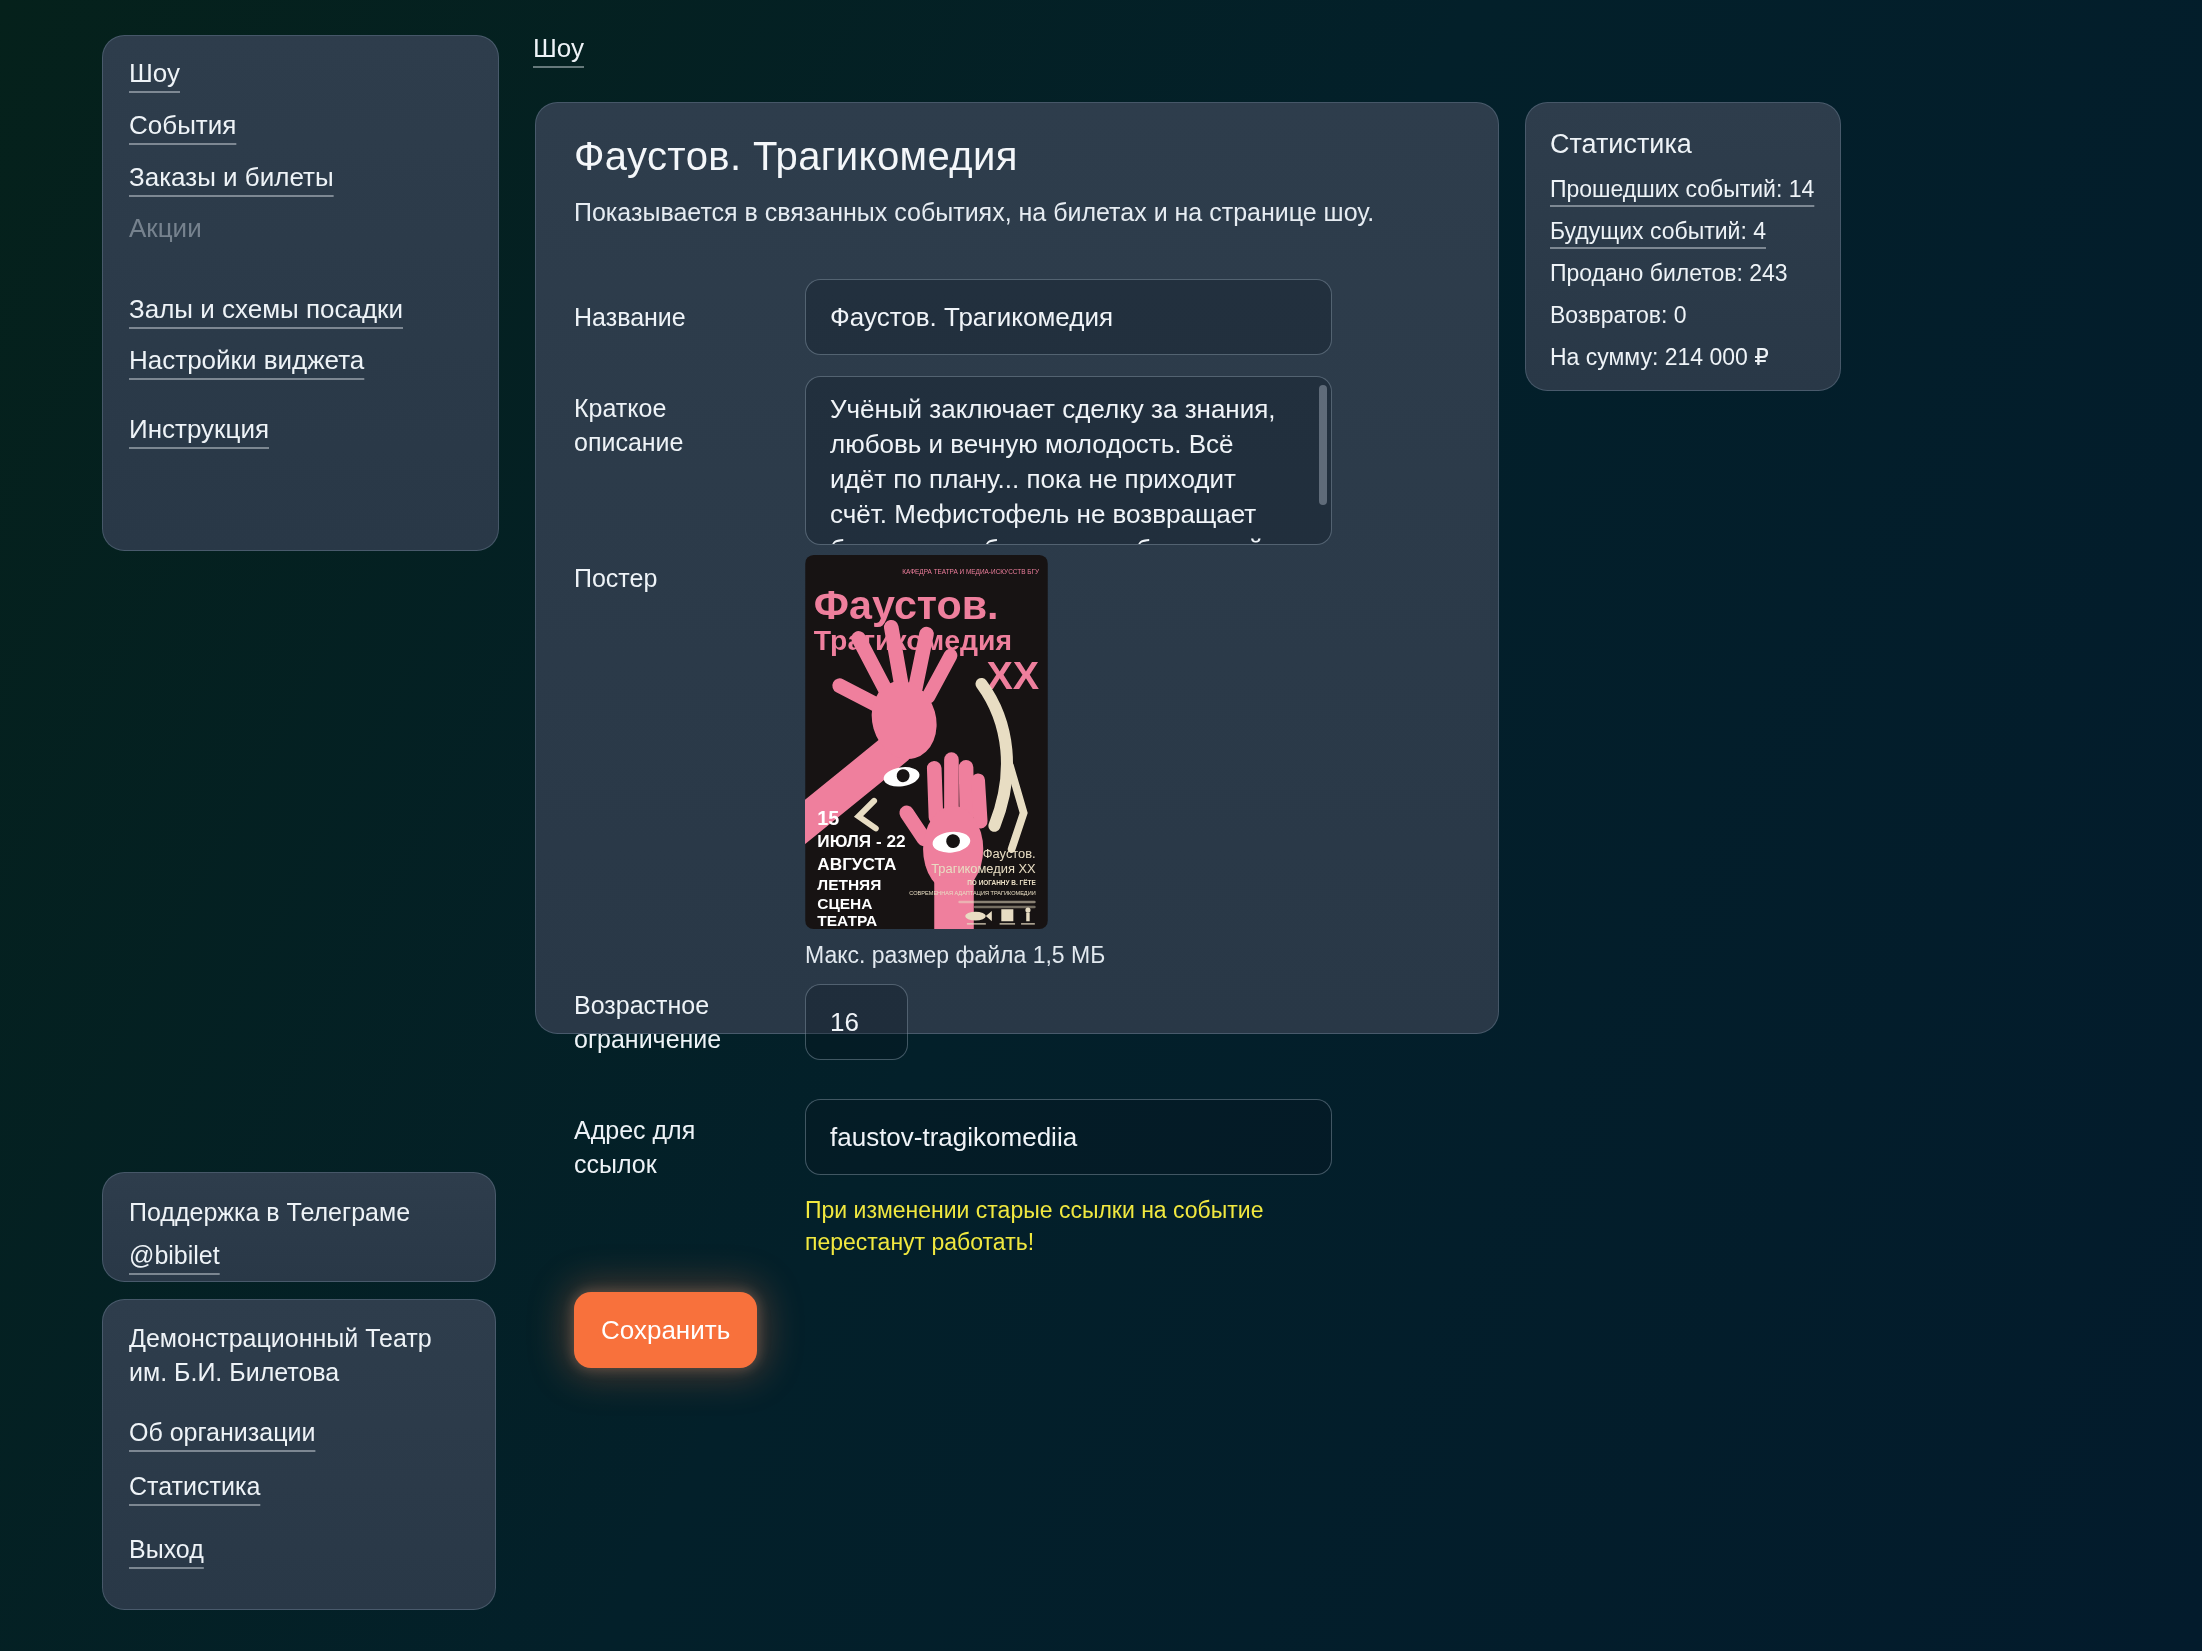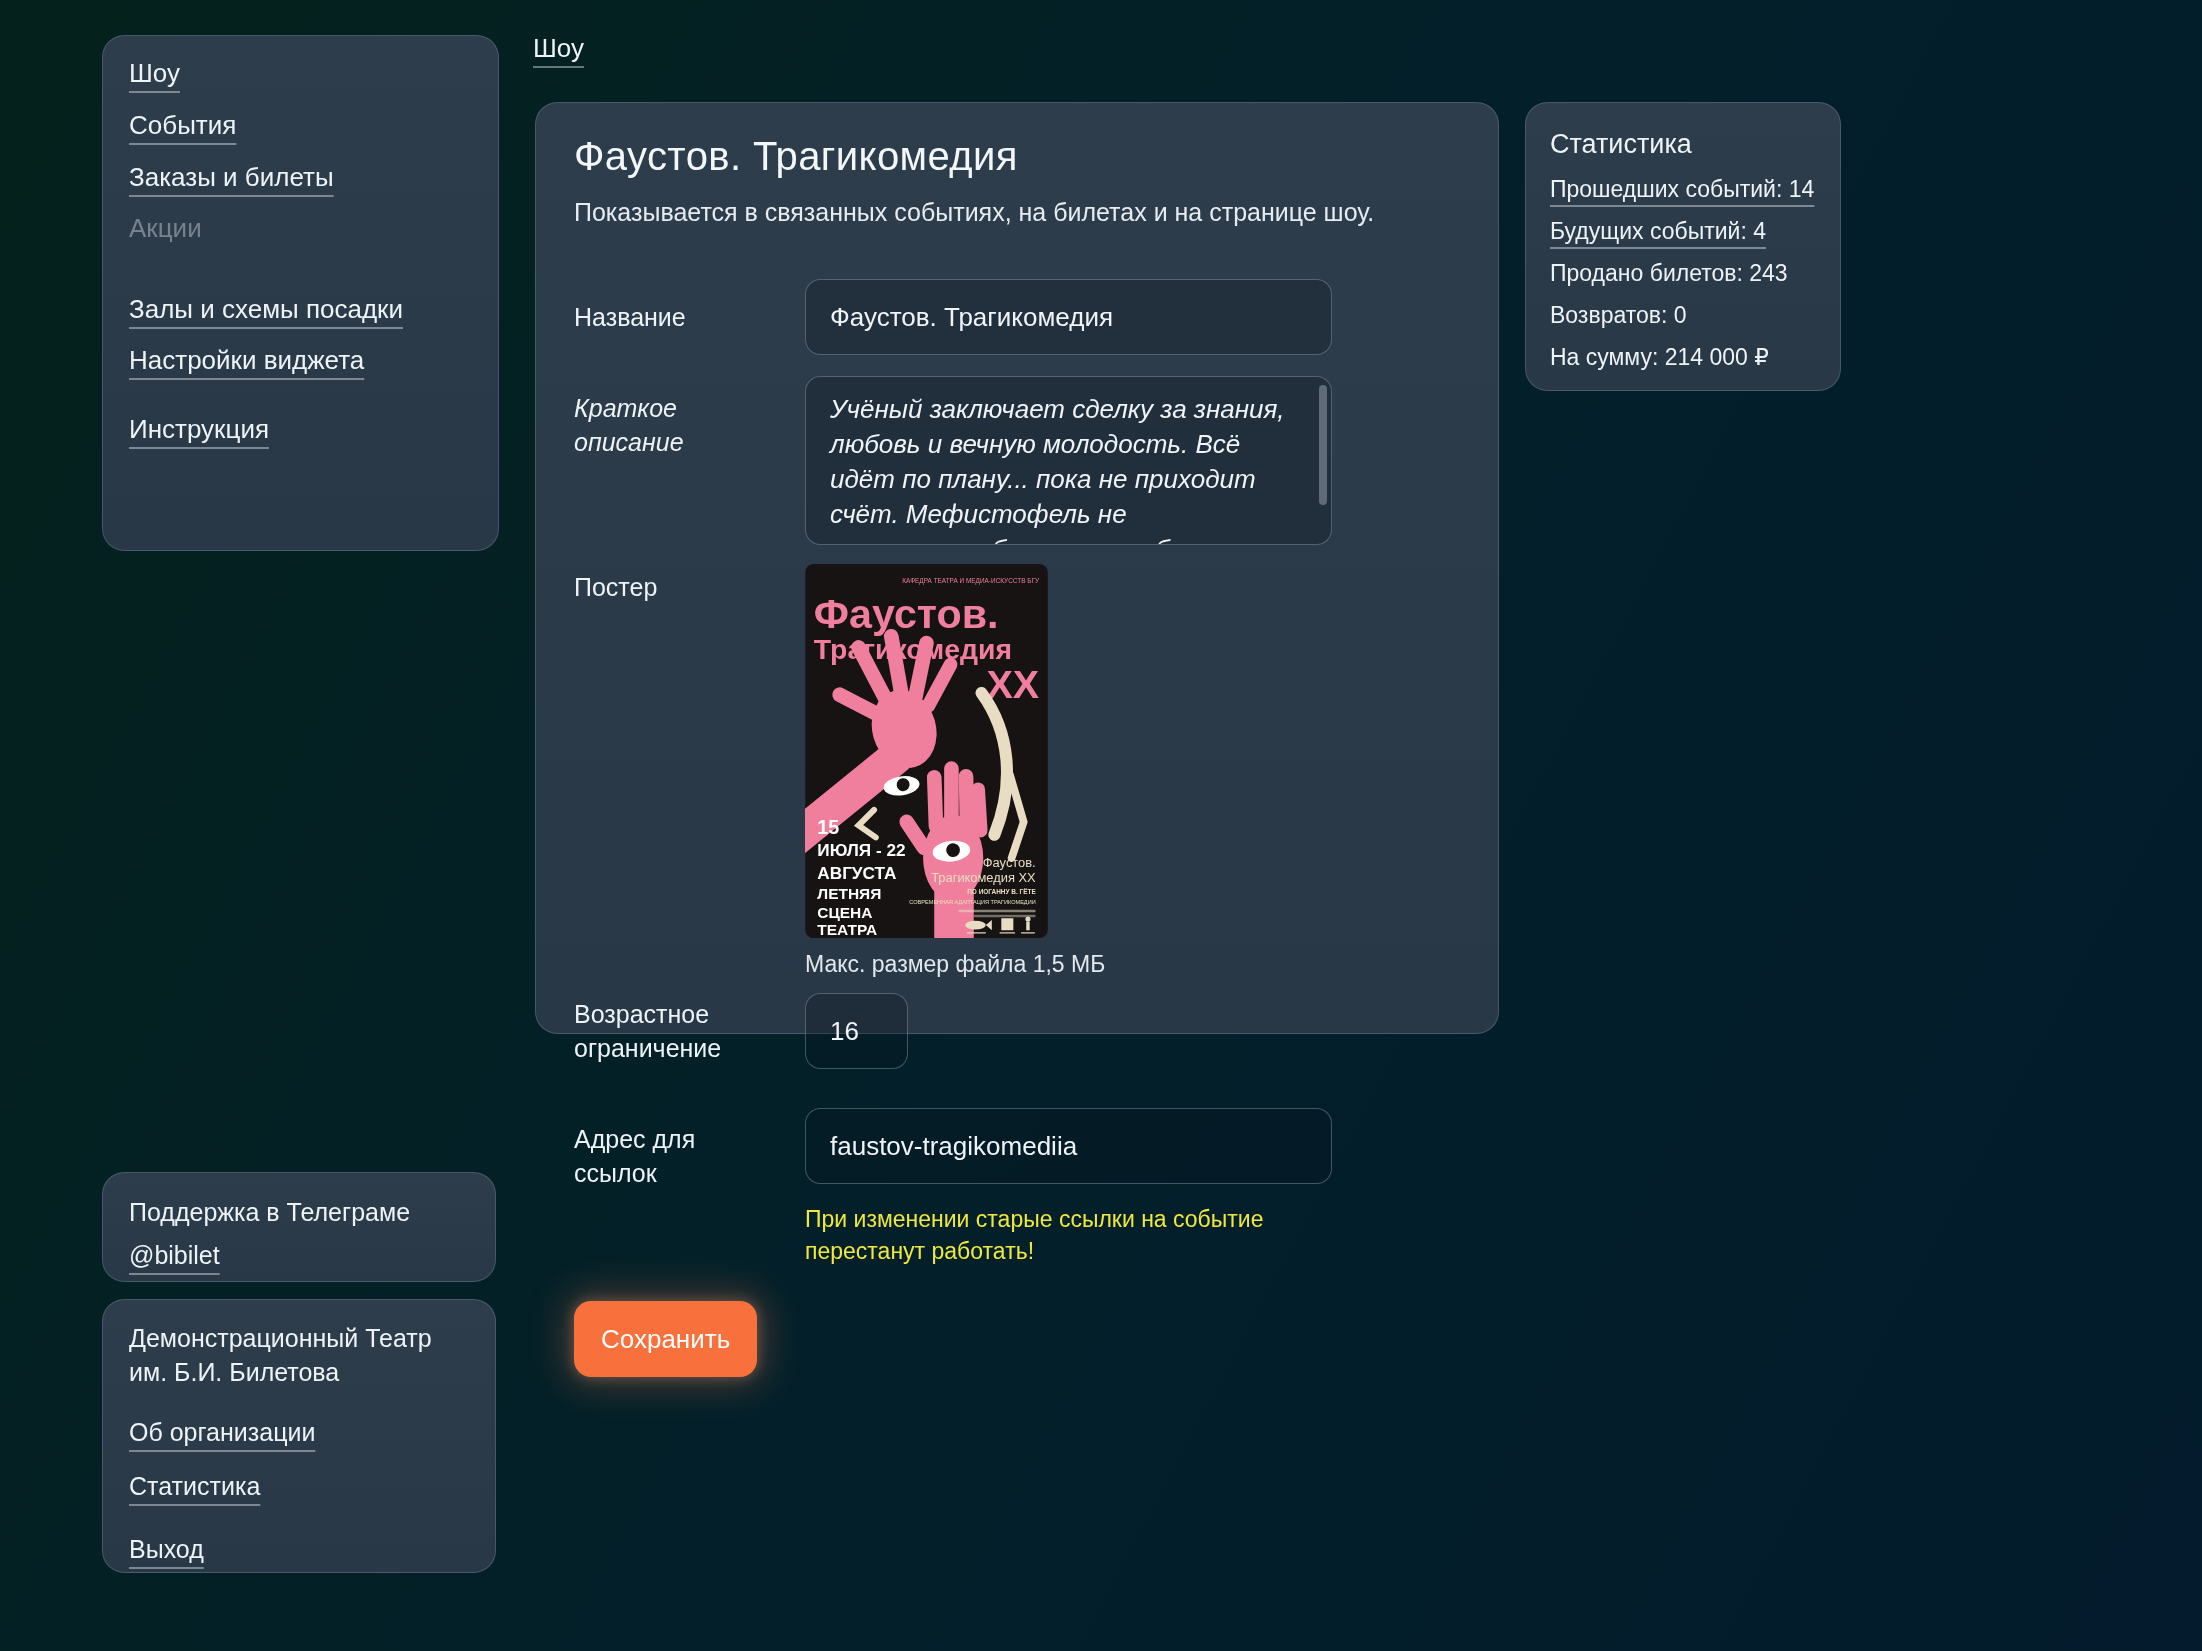--- a/index.html
+++ b/index.html
@@ -26,21 +26,21 @@
   .disabled{color:#76828e;}
   
   .nav-card{left:102px;top:35px;width:397px;height:516px;padding:22.4px 26px;}
   .nav-list{display:flex;flex-direction:column;align-items:flex-start;font-size:26px;line-height:31px;}
   .nav-list > *{margin-bottom:20.6px;}
   .gap-md{margin-top:29px;}
   .gap-sm{margin-top:17px;}
   
   .support-card{left:102px;top:1172px;width:394px;height:110px;padding:22.4px 26px;font-size:25px;line-height:34px;}
   .support-card .lnk-line{margin-top:8.6px;display:inline-block;}
-  .org-card{left:102px;top:1299px;width:394px;height:274px;padding:20.6px 26px;font-size:25px;line-height:34px;}
+  .org-card{left:102px;top:1299px;width:394px;height:311px;padding:20.6px 26px;font-size:25px;line-height:34px;}
   .org-links{display:flex;flex-direction:column;align-items:flex-start;}
   
   .breadcrumb{position:absolute;left:533px;top:33px;font-size:26px;}
   
   .main-card{left:535px;top:102px;width:964px;height:932px;padding:31px 38px;}
   .main-title{font-size:40px;font-weight:500;color:#f4f7fa;margin:0 0 19px 0;letter-spacing:0.4px;}
   .main-sub{font-size:25px;color:#e6ecf2;margin:0 0 52px 0;}
   .form-row{display:grid;grid-template-columns:231px 527px;align-items:center;}
   .form-row.top{align-items:start;}
   .f-label{font-size:25px;line-height:34px;color:#eef3f7;}
@@ -101,21 +101,21 @@
   <h1 class="main-title">Фаустов. Трагикомедия</h1>
   <p class="main-sub">Показывается в связанных событиях, на билетах и на странице шоу.</p>
 
   
   <div class="form-row" style="margin-bottom:20.6px;">
     <label class="f-label">Название</label>
     <input class="text-input" type="text" value="Фаустов. Трагикомедия" style="">
   </div>
 
   
-  <div class="form-row top" style="margin-bottom:19px;font-style:italic;">
+  <div class="form-row top" style="margin-bottom:10px;">
     <label class="f-label" style="max-width:155px;padding-top:15.5px;">Краткое описание</label>
     <div class="desc-box">
       <span>Учёный заключает сделку за знания, любовь и вечную молодость. Всё идёт по плану... пока не приходит счёт. Мефистофель не возвращает билеты, но обещает незабываемый</span>
       <span class="scroll-thumb"></span>
     </div>
   </div>
 
   
   <div class="form-row top" style="margin-bottom:17px;">
     <label class="f-label" style="padding-top:6.9px;">Постер</label>

